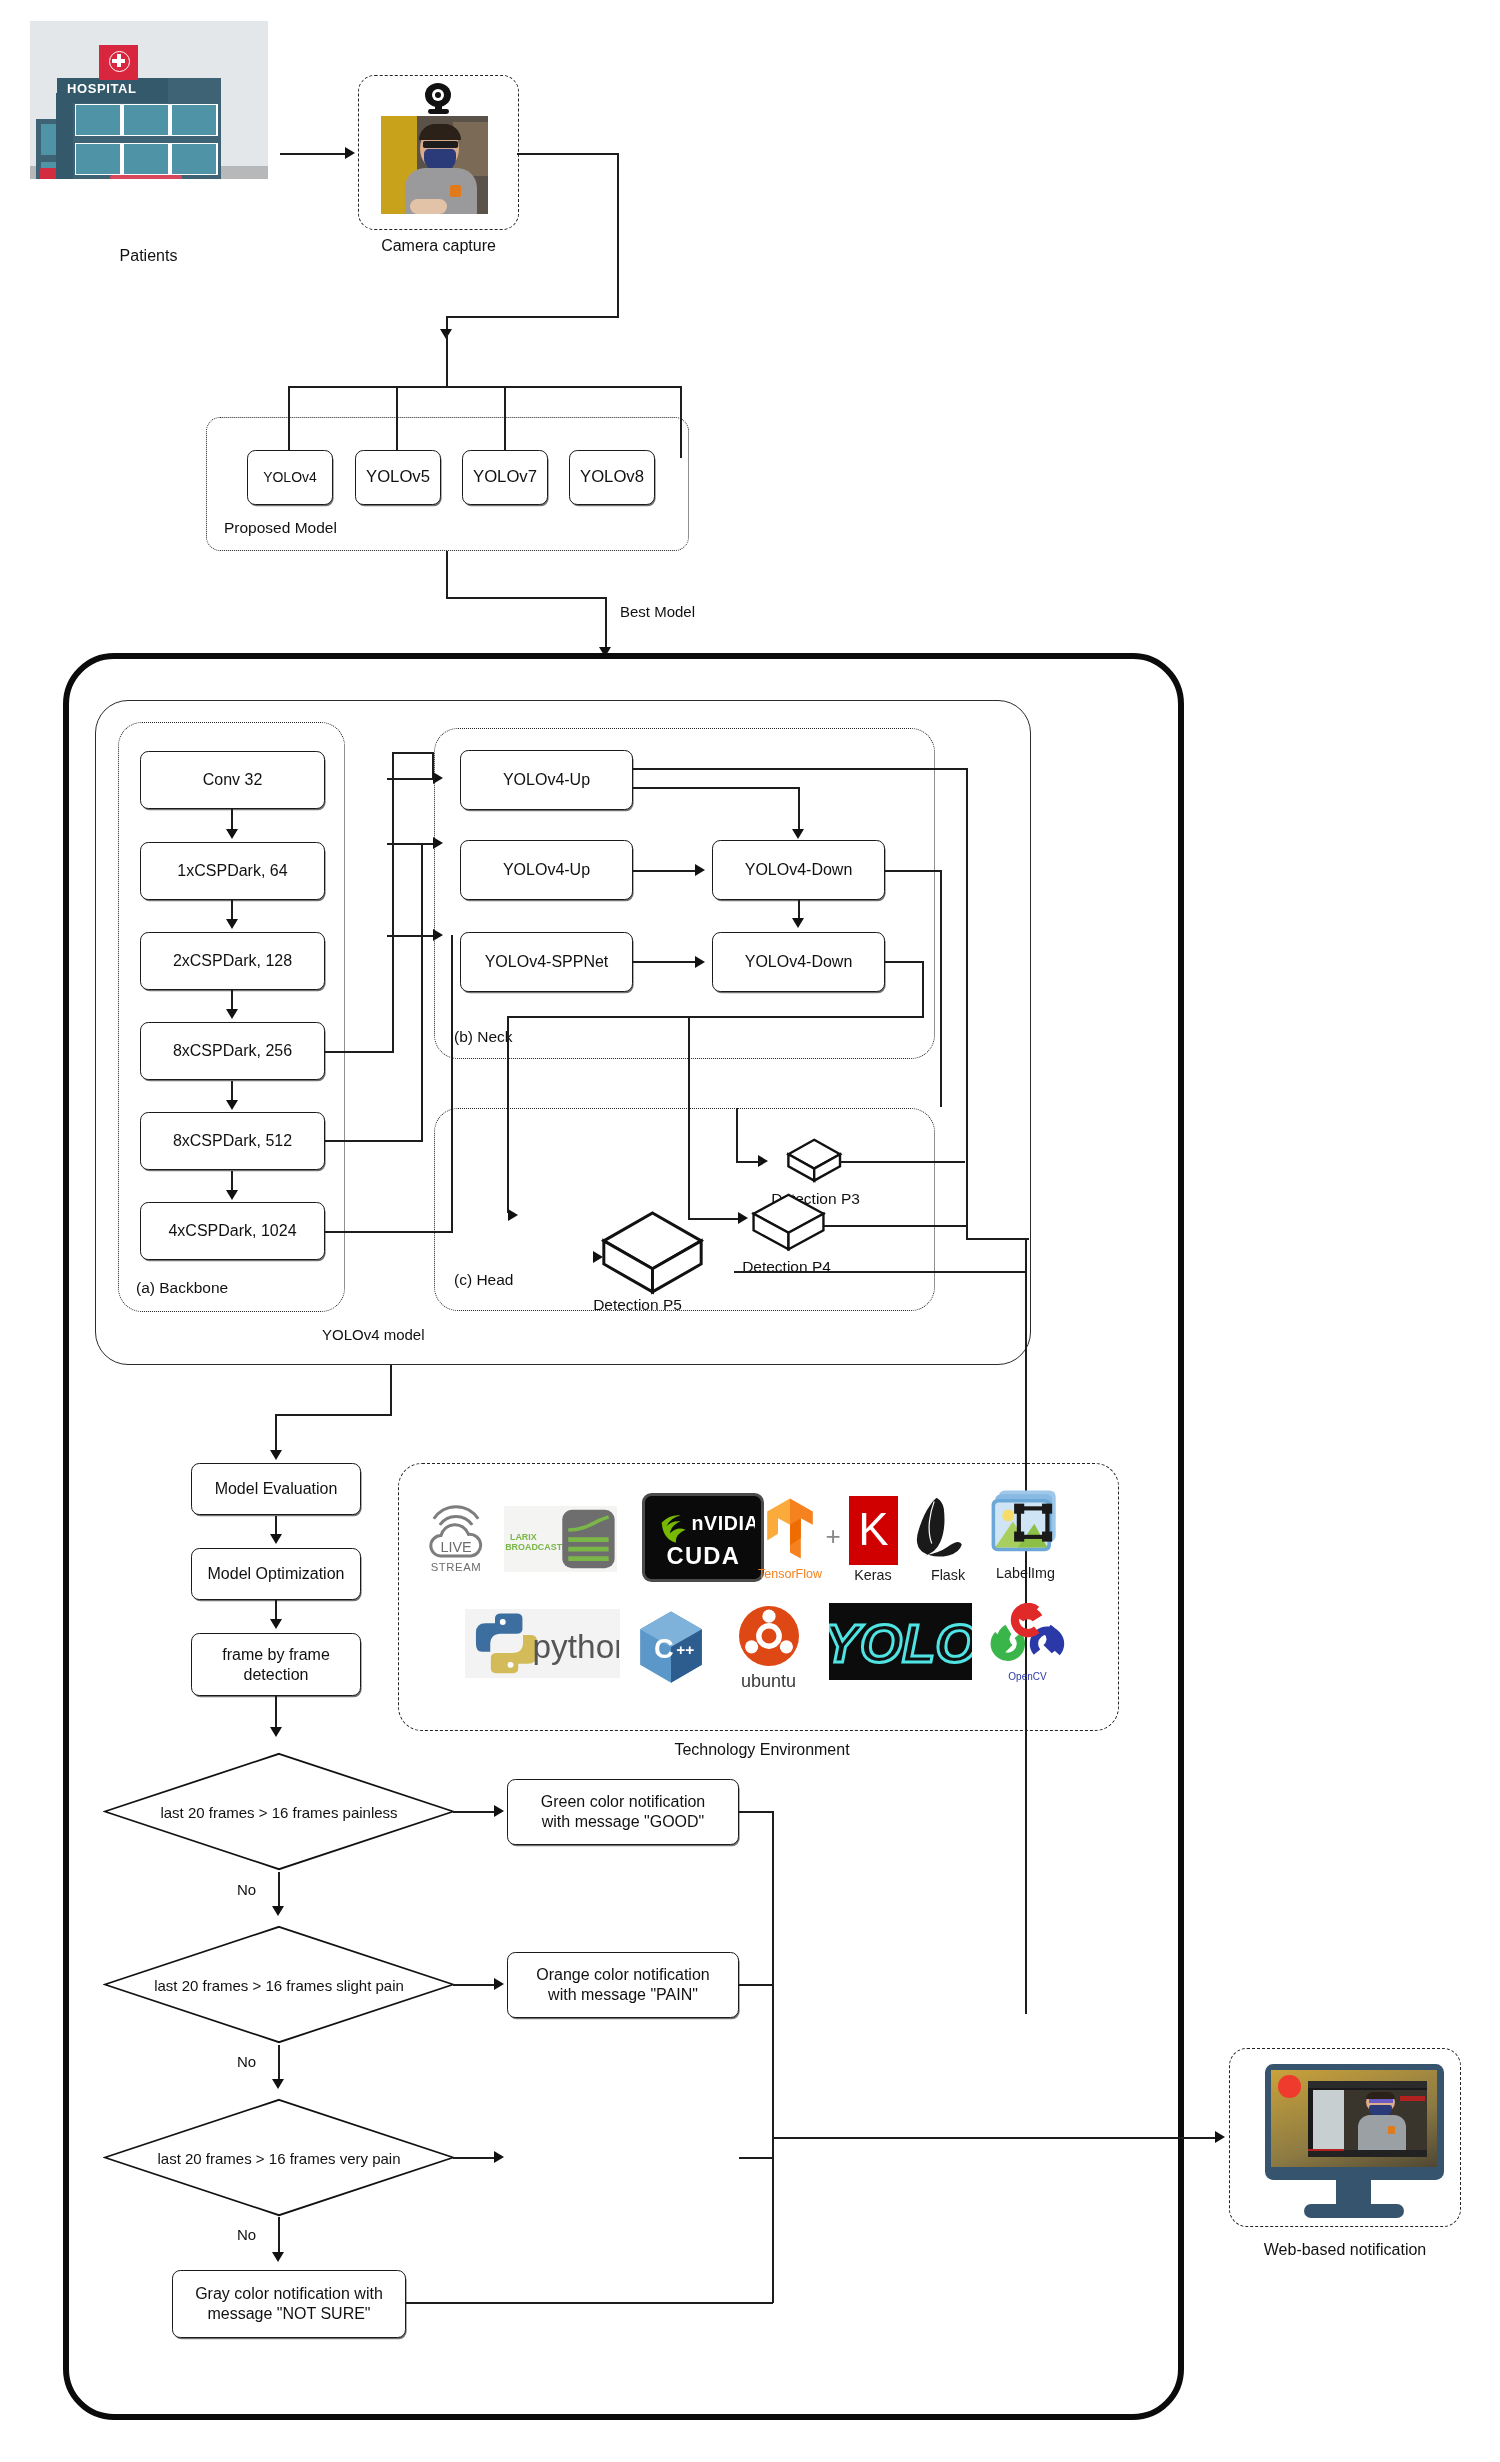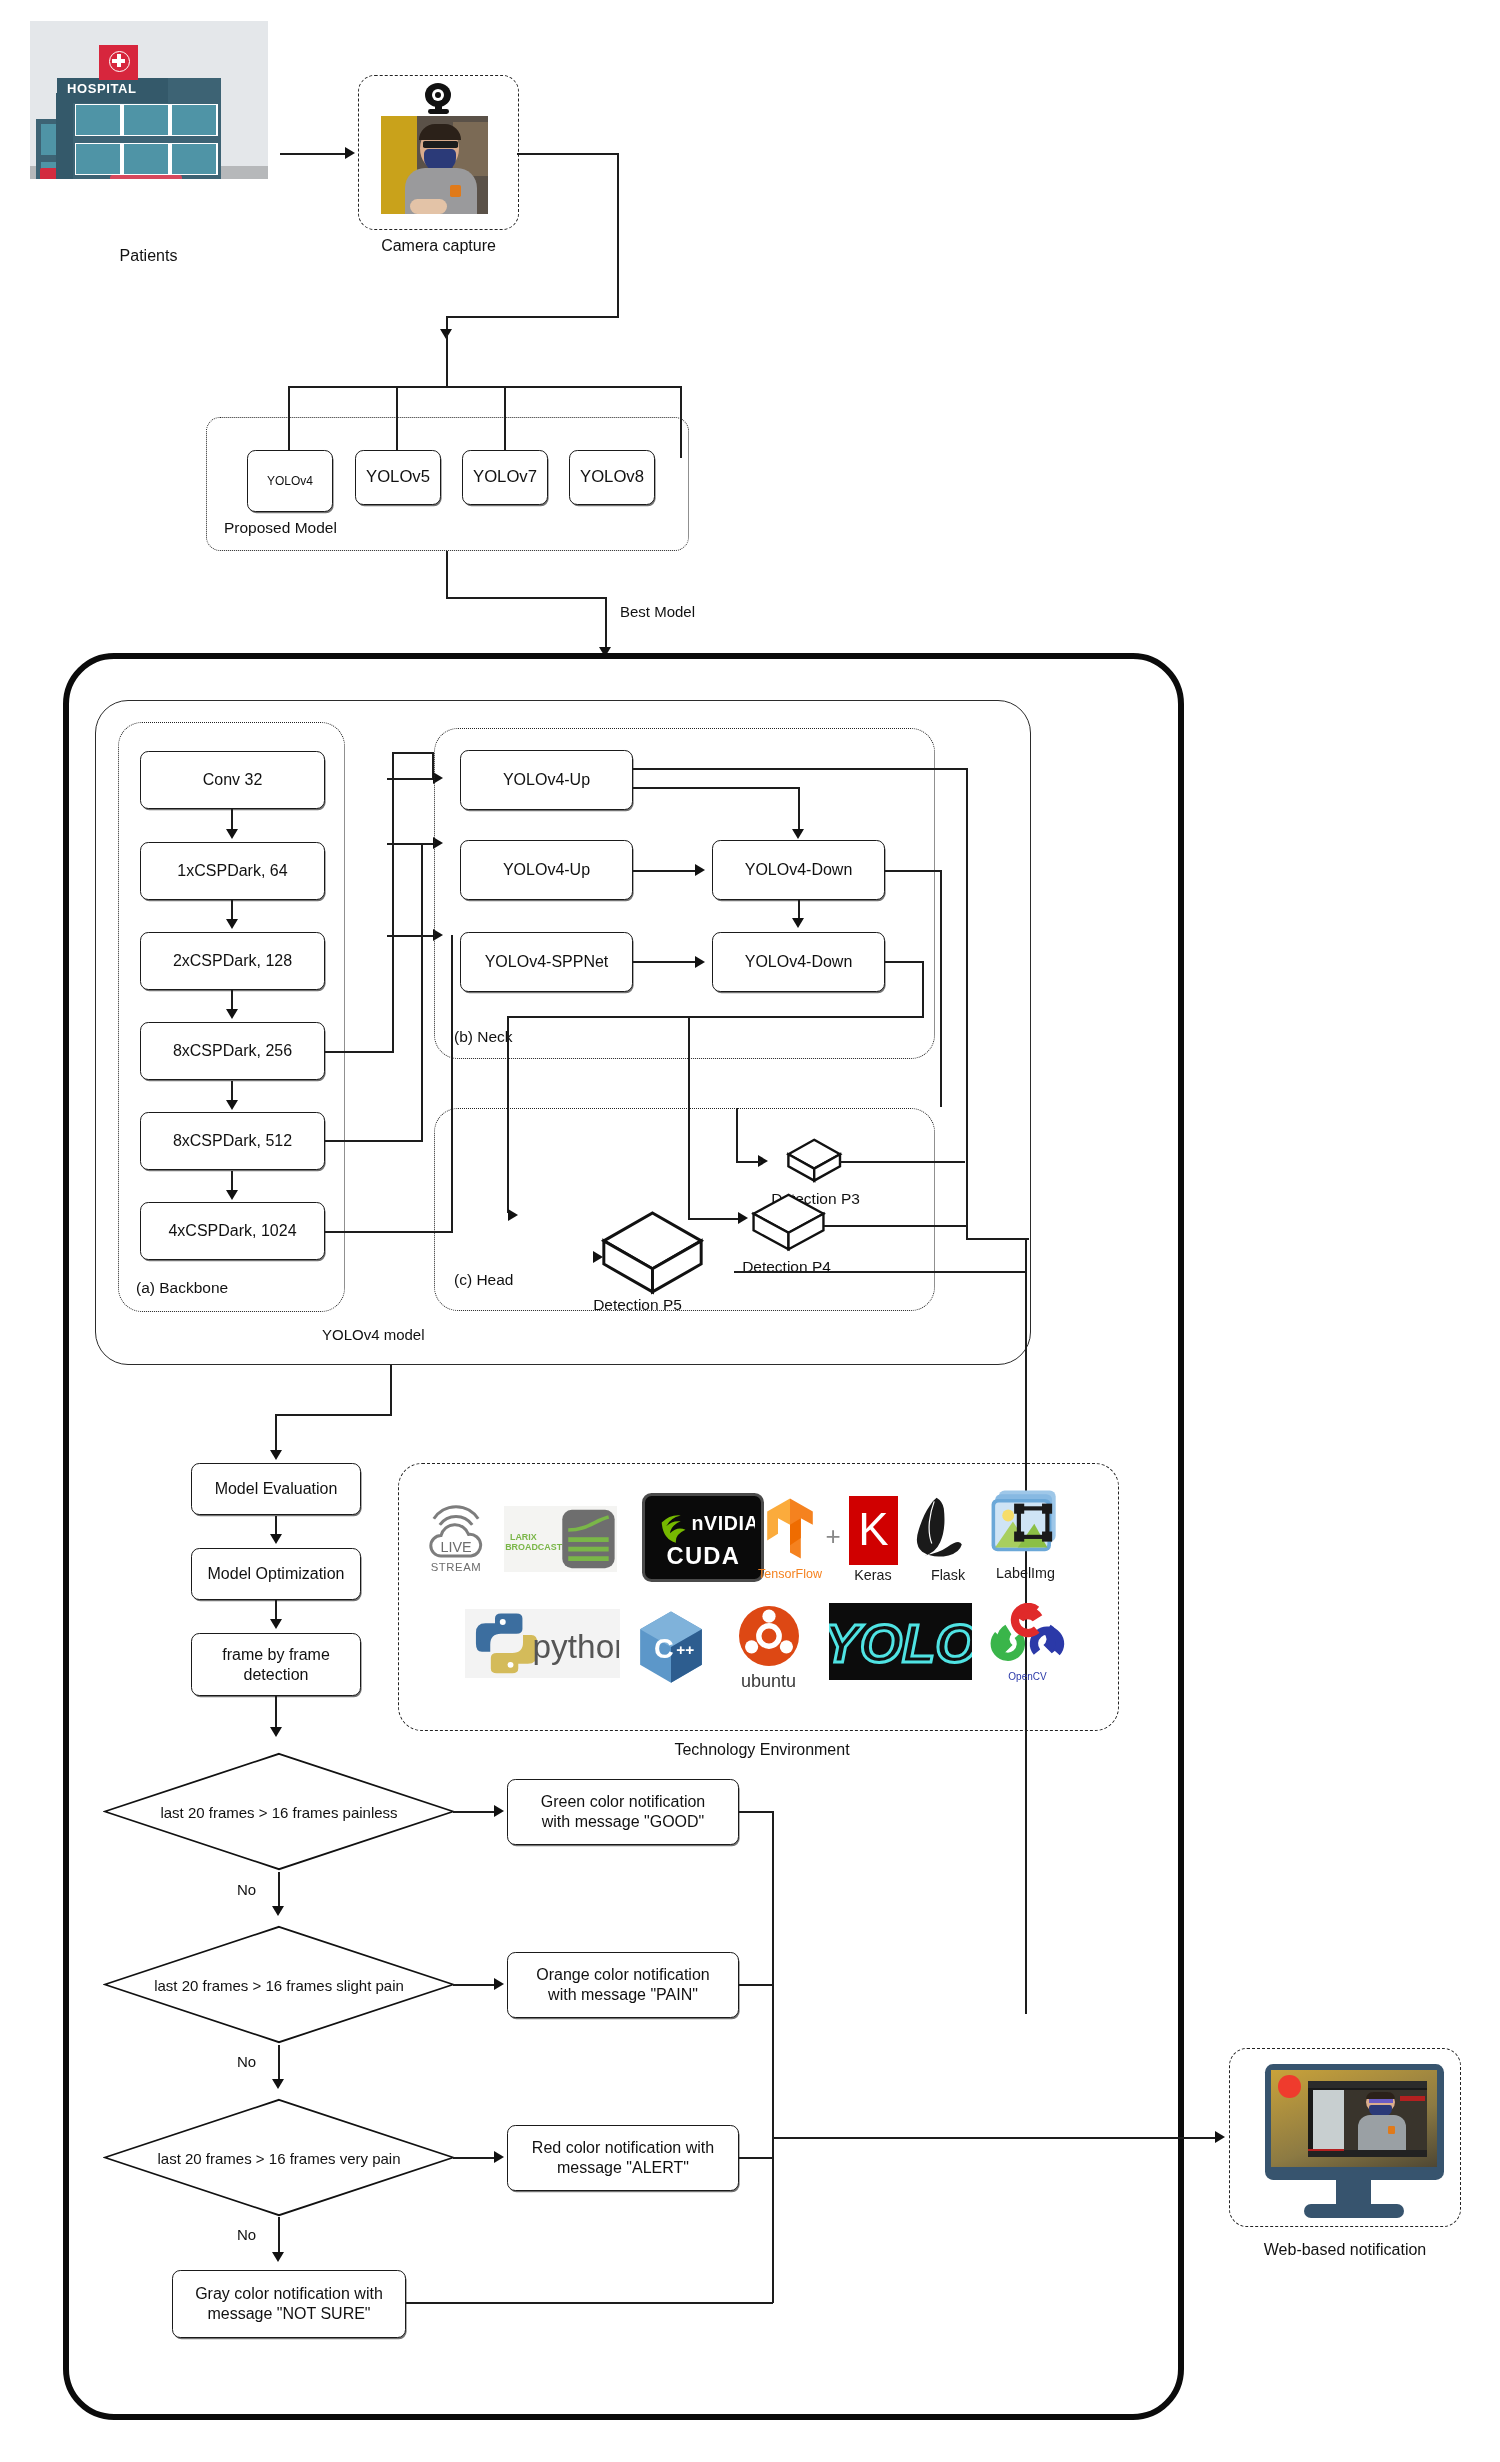--- a/index.html
+++ b/index.html
@@ -167,21 +167,21 @@
   <div class="ln lnh" style="left:288px;top:386px;width:393px;"></div>
   <div class="ln lnv" style="left:288px;top:386px;height:72px;"></div>
   <div class="ln lnv" style="left:396px;top:386px;height:72px;"></div>
   <div class="ln lnv" style="left:504px;top:386px;height:72px;"></div>
   <div class="ln lnv" style="left:680px;top:386px;height:72px;"></div>
   <div class="ln lnv" style="left:446px;top:334px;height:54px;"></div>
 
   <div class="group dotted" style="left:206px;top:417px;width:483px;height:134px;border-radius:14.3px;"></div>
   <div class="group-label" style="left:224px;top:519px;">Proposed Model</div>
 
-  <div class="node" style="left:247px;top:450px;width:86px;height:62px;font-size:12px;">
+  <div class="node" style="left:247px;top:450px;width:86px;height:55px;font-size:14px;">
     <span>YOLOv4</span>
   </div>
   <div class="node" style="left:355px;top:450px;width:86px;height:55px;font-size:16.7px;">
     <span>YOLOv5</span>
   </div>
   <div class="node" style="left:462px;top:450px;width:86px;height:55px;font-size:16.7px;">
     <span>YOLOv7</span>
   </div>
   <div class="node" style="left:569px;top:450px;width:86px;height:55px;font-size:16.7px;">
     <span>YOLOv8</span>
@@ -555,24 +555,20 @@
   <div class="edge-label" style="left:237px;top:2053px;">No</div>
 
   <div class="diamond" style="left:103px;top:2098px;width:352px;height:119px;">
     <svg class="dshape" viewBox="0 0 590 200" preserveAspectRatio="none">
       <polygon points="295,3 587,100 295,197 3,100" fill="#fff" stroke="#111" stroke-width="3"></polygon>
     </svg>
     <div class="dtext">last 20 frames &gt; 16 frames very pain</div>
   </div>
   <div class="ln lnh" style="left:453px;top:2157px;width:43px;"></div>
   <div class="arrow arr-r" style="left:494px;top:2151px;"></div>
-  <div class="node" style="left:507px;top:2125px;width:232px;height:66px;font-size:16px;flex-direction:column;">
-    <span>Red color notification with</span>
-    <span>message "ALERT"</span>
-  </div>
   <div class="ln lnv" style="left:278px;top:2217px;height:41px;"></div>
   <div class="arrow arr-d" style="left:272px;top:2252px;"></div>
   <div class="edge-label" style="left:237px;top:2226px;">No</div>
 
   <div class="node" style="left:172px;top:2270px;width:234px;height:68px;font-size:16px;flex-direction:column;">
     <span>Gray color notification with</span>
     <span>message "NOT SURE"</span>
   </div>
 
   <div class="ln lnh" style="left:739px;top:1811px;width:35px;"></div>

